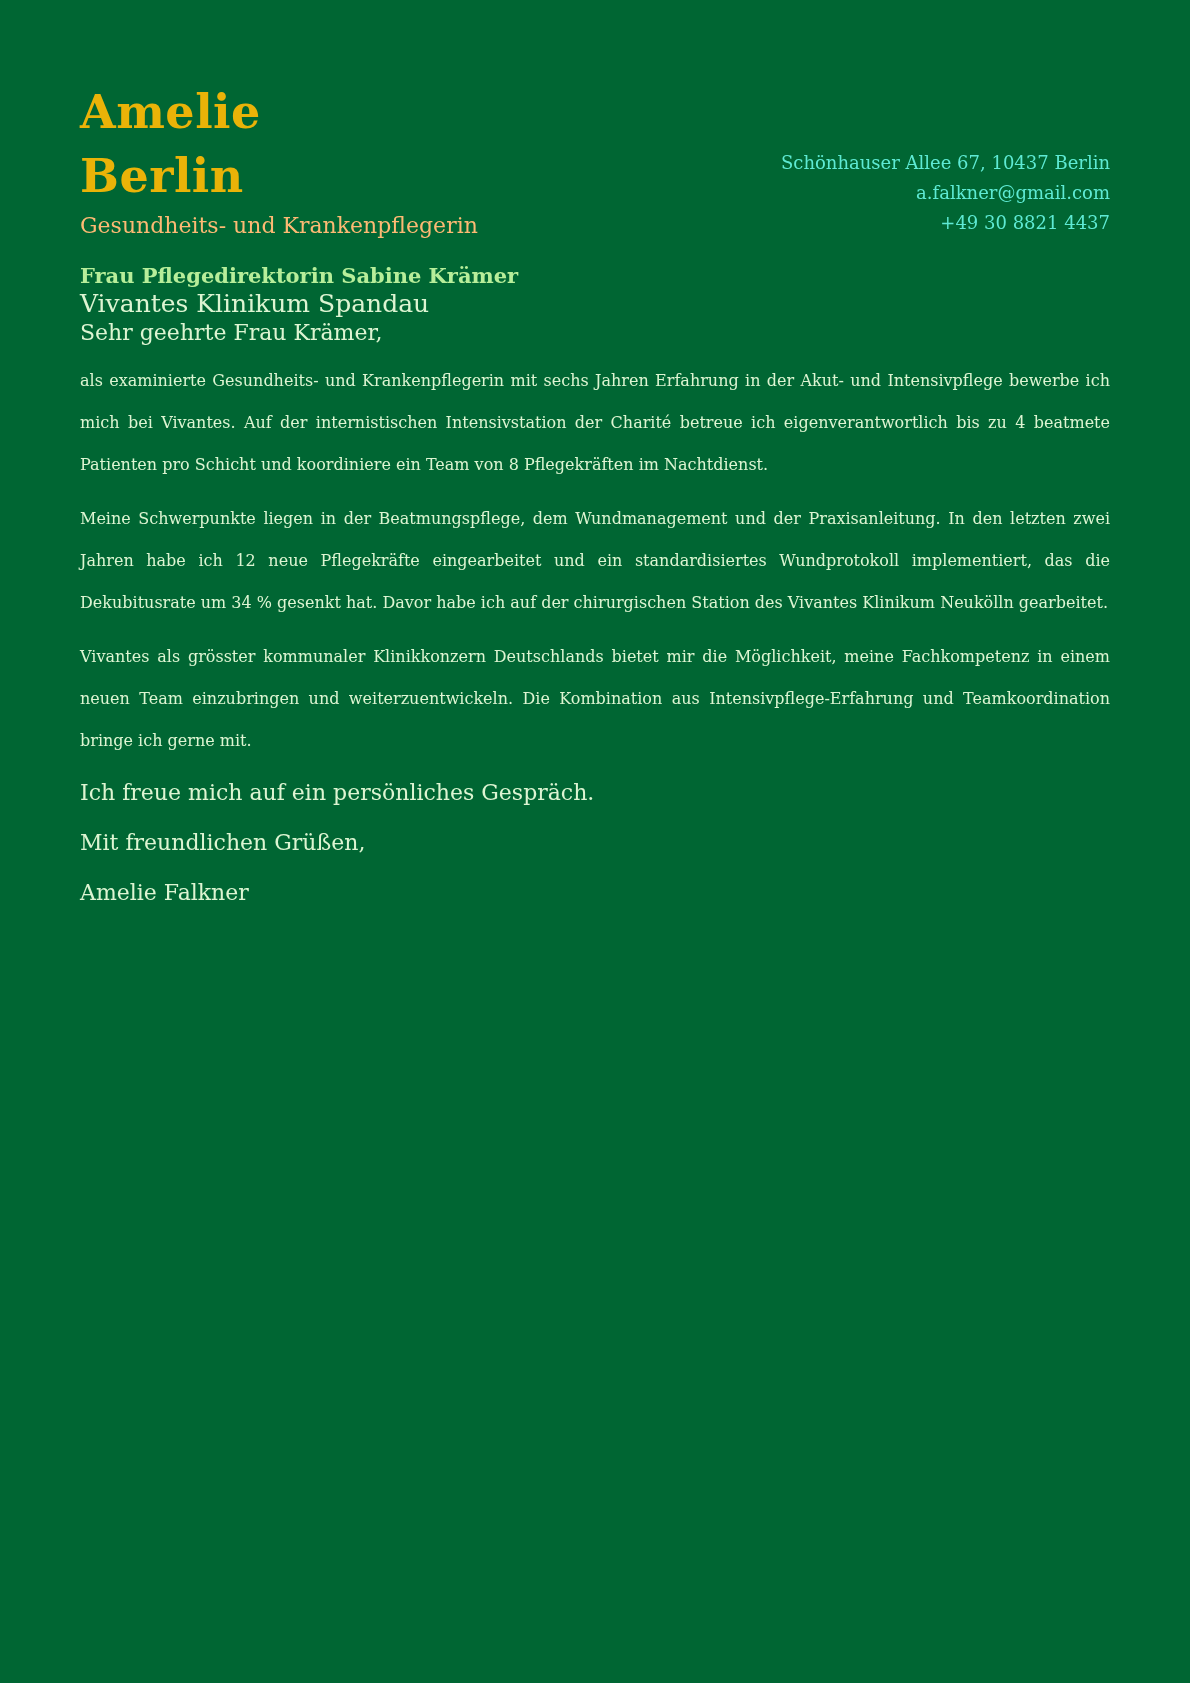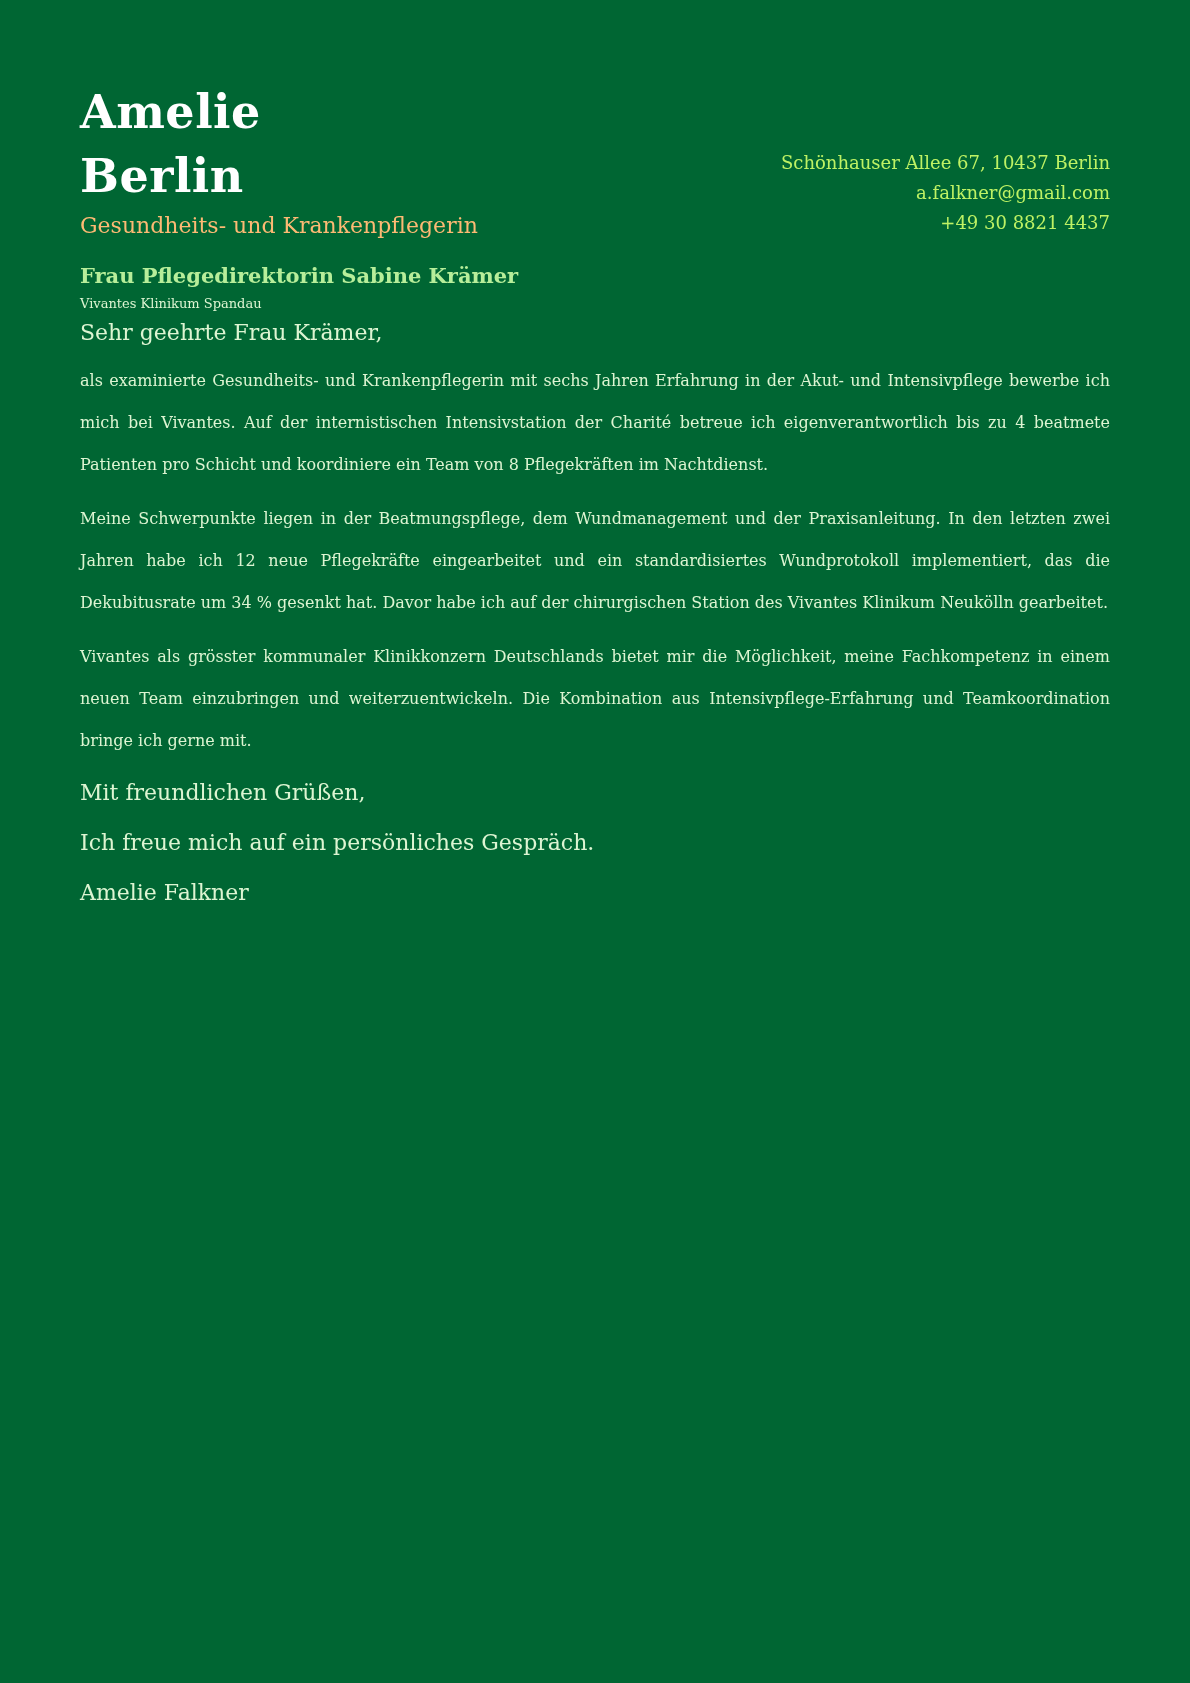--- a/index.html
+++ b/index.html
@@ -24,51 +24,51 @@
     .header {
       display: flex;
       justify-content: space-between;
       align-items: flex-end;
     }
     .name {
       font-family: "DejaVu Serif", serif;
       font-weight: bold;
       font-size: 46px;
       line-height: 64px;
-      color: #ffffff;
+      color: #eab308;
       margin: 0;
       letter-spacing: 0.5px;
     }
     .role {
       font-size: 22px;
       color: #fdba74;
       margin-top: 4px;
       line-height: 28px;
     }
     .contact {
       text-align: right;
       font-size: 18px;
       line-height: 30px;
-      color: #bef264;
+      color: #5eead4;
       padding-bottom: 2px;
     }
     .date {
       margin-top: 64px;
       font-size: 18px;
       line-height: 24px;
     }
     .recipient-name {
       margin-top: 22px;
       font-weight: bold;
       font-size: 21px;
       color: #b7ee9a;
       line-height: 28px;
     }
     .recipient-org {
-      font-size: 13px;
+      font-size: 25px;
       line-height: 28px;
     }
     .salutation {
       font-size: 22px;
       line-height: 30px;
     }
     .para {
       margin-top: 12px;
       font-size: 16px;
       line-height: 42px;
@@ -103,17 +103,17 @@
 
 
   <div class="recipient-name">Frau Pflegedirektorin Sabine Krämer</div>
   <div class="recipient-org">Vivantes Klinikum Spandau</div>
 
   <div class="salutation">Sehr geehrte Frau Krämer,</div>
 
   <div class="para">als examinierte Gesundheits- und Krankenpflegerin mit sechs Jahren Erfahrung in der Akut- und Intensivpflege bewerbe ich mich bei Vivantes. Auf der internistischen Intensivstation der Charité betreue ich eigenverantwortlich bis zu 4 beatmete Patienten pro Schicht und koordiniere ein Team von 8 Pflegekräften im Nachtdienst.</div>
   <div class="para">Meine Schwerpunkte liegen in der Beatmungspflege, dem Wundmanagement und der Praxisanleitung. In den letzten zwei Jahren habe ich 12 neue Pflegekräfte eingearbeitet und ein standardisiertes Wundprotokoll implementiert, das die Dekubitusrate um 34 % gesenkt hat. Davor habe ich auf der chirurgischen Station des Vivantes Klinikum Neukölln gearbeitet.</div>
   <div class="para">Vivantes als grösster kommunaler Klinikkonzern Deutschlands bietet mir die Möglichkeit, meine Fachkompetenz in einem neuen Team einzubringen und weiterzuentwickeln. Die Kombination aus Intensivpflege-Erfahrung und Teamkoordination bringe ich gerne mit.</div>
+  <div class="closing">Ich freue mich auf ein persönliches Gespräch.</div>
+
   <div class="closing">Mit freundlichen Grüßen,</div>
-
-  <div class="closing">Ich freue mich auf ein persönliches Gespräch.</div>
   <div class="signature">Amelie Falkner</div>
 </div>
 
 </body></html>

